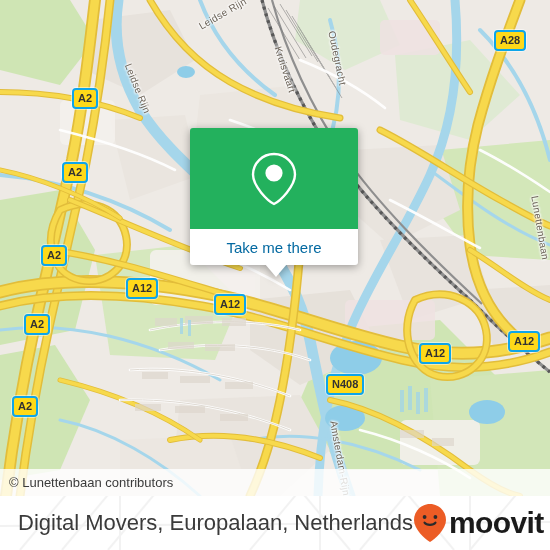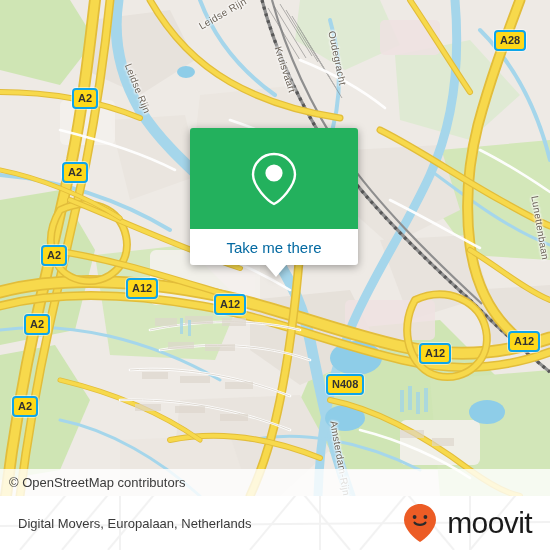--- a/index.html
+++ b/index.html
@@ -73,27 +73,27 @@
   }
   #footer-watermark{
     position:absolute;left:0;top:0;width:550px;height:54px;opacity:.55;
   }
   #footer-inner{
     position:relative;width:550px;height:54px;
     display:flex;align-items:center;justify-content:space-between;
     padding:0 18px 0 18px;box-sizing:border-box;
   }
   #footer-title{
-    font-size:13px;color:#3a3a3a;font-family:"Liberation Sans", sans-serif;
+    font-size:22px;color:#3a3a3a;font-family:"Liberation Sans", sans-serif;
     white-space:nowrap;
   }
   #brand{display:flex;align-items:center;gap:2px;}
   #brand-word{
     font-size:30px;color:#1a1a1a;letter-spacing:-.6px;
-    font-family:"Liberation Sans", sans-serif;font-weight:normal;margin-left:8px;
+    font-family:"Liberation Sans", sans-serif;font-weight:bold;
   }
 </style>
 </head>
 <body>
 
 <div id="app">
 
   <div id="map">
 
     <svg class="layer" viewBox="0 0 550 496" preserveAspectRatio="none">
@@ -286,21 +286,21 @@
     <div>
       <div class="maplabel" style="left:197px;top:22px;transform:rotate(-30deg)">Leidse Rijn</div>
       <div class="maplabel" style="left:133px;top:62px;transform:rotate(68deg)">Leidse Rijn</div>
       <div class="maplabel" style="left:283px;top:45px;transform:rotate(72deg)">Kruisvaart</div>
       <div class="maplabel" style="left:337px;top:30px;transform:rotate(78deg)">Oudegracht</div>
       <div class="maplabel" style="left:339px;top:420px;transform:rotate(80deg)">Amsterdam-Rijnkanaal</div>
       <div class="maplabel" style="left:540px;top:195px;transform:rotate(80deg)">Lunettenbaan</div>
     </div>
 
     <div id="osm-strip">
-      <span id="osm-text">© OpenStreetMap contributors</span>
+      <span id="osm-text">© Lunettenbaan contributors</span>
     </div>
 
     <div id="popup">
       <div id="popup-top" style="background: rgb(35, 177, 93);">
         <svg width="52" height="58" viewBox="0 0 52 58">
           <path d="M26 4 C14.4 4 5 13.2 5 24.6 C5 36.5 20 51 26 54 C32 51 47 36.5 47 24.6 C47 13.2 37.6 4 26 4 Z" fill="none" stroke="#ffffff" stroke-width="2.4"></path>
           <circle cx="26" cy="23" r="8.6" fill="#ffffff"></circle>
         </svg>
       </div>
       <div id="popup-bottom">

